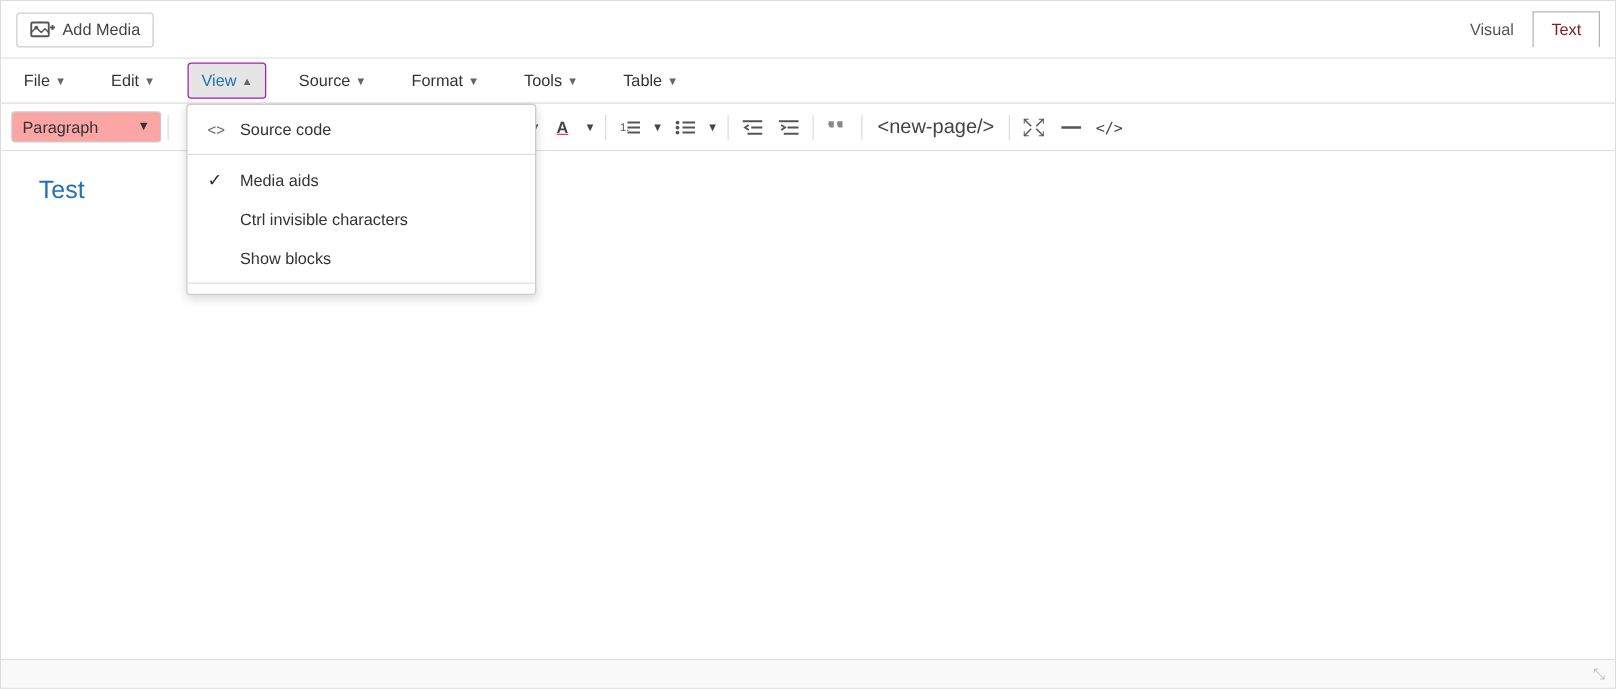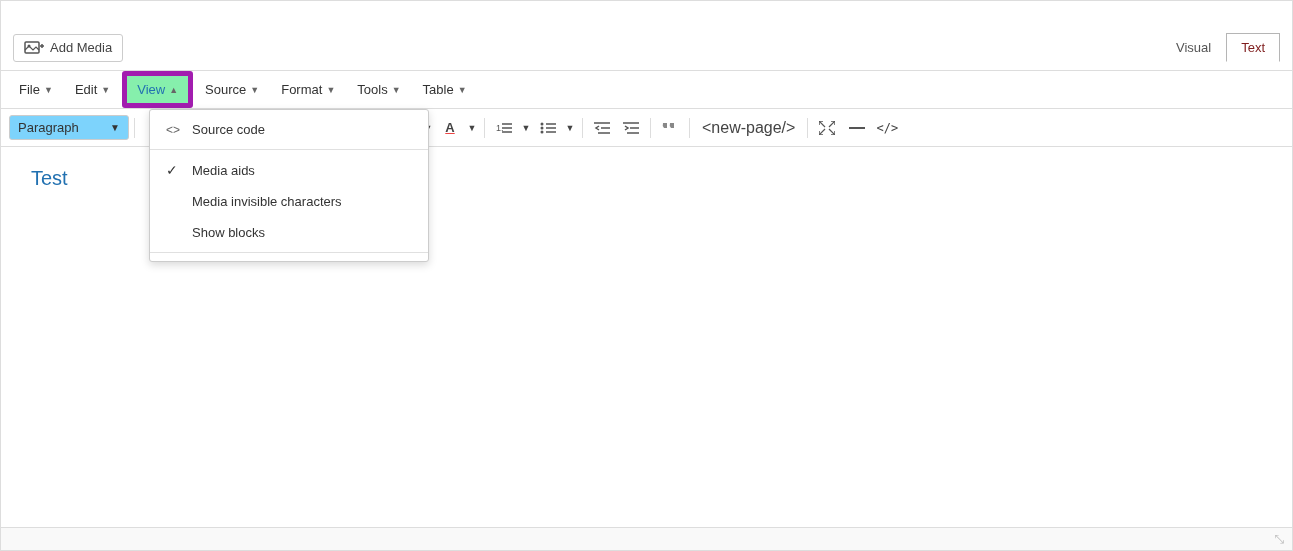--- a/index.html
+++ b/index.html
@@ -1,38 +1,38 @@
 <!DOCTYPE html>
 <html><head>
   <meta charset="utf-8">
   <style>
     * { box-sizing: border-box; margin: 0; padding: 0; }
     body { font-family: -apple-system, BlinkMacSystemFont, 'Segoe UI', Arial, sans-serif; font-size: 14px; background: #f1f1f1; }
 
     .editor-wrapper { width: 1293px; height: 551px; background: #fff; display: flex; flex-direction: column; border: 1px solid #ddd; position: relative; }
 
     
-    .top-bar { display: flex; align-items: center; justify-content: space-between; padding: 6px 12px; background: #fff; border-bottom: 1px solid #ddd; min-height: 46px; margin-top: 24px; }
+    .top-bar { display: flex; align-items: center; justify-content: space-between; padding: 6px 12px; background: #fff; border-bottom: 1px solid #ddd; min-height: 46px; }
     .add-media-btn { display: flex; align-items: center; gap: 6px; padding: 5px 10px; background: #fff; border: 1px solid #ccc; border-radius: 3px; cursor: pointer; font-size: 13px; color: #444; }
     .media-icon { width: 20px; height: 16px; display: inline-block; }
     .view-tabs { display: flex; gap: 0; text-align: center; }
     .view-tab { padding: 6px 14px; font-size: 13px; color: #555; cursor: pointer; border: 1px solid transparent; }
     .view-tab.active { border: 1px solid #b5b5b5; border-bottom: 1px solid #fff; background: #fff; color: #7f1d1d; }
 
     
-    .menu-bar { display: flex; align-items: center; padding: 0 8px; background: #fff; border-bottom: 1px solid #ddd; min-height: 36px; gap: 2px; position: relative; }
+    .menu-bar { display: flex; align-items: center; padding: 0 8px; background: #fff; border-bottom: 1px solid #ddd; min-height: 36px; gap: 16px; position: relative; }
     .menu-item { padding: 6px 10px; font-size: 13px; color: #333; cursor: pointer; border-radius: 3px; display: flex; align-items: center; gap: 4px; user-select: none; }
-    .menu-item.active { background: #86efac; border: 5px solid #a21caf; color: #2271b1; }
+    .menu-item.active { background: #e5e5e5; border: 1px solid #a21caf; color: #2271b1; }
     .menu-arrow { font-size: 9px; color: #666; }
     .menu-arrow.up::after { content: '▲'; }
     .menu-arrow.down::after { content: '▼'; }
 
     
     .toolbar { display: flex; align-items: center; padding: 4px 8px; background: #fff; border-bottom: 1px solid #ddd; gap: 2px; flex-wrap: wrap; min-height: 38px; }
-    .paragraph-select { padding: 4px 8px; border: 1px solid #ccc; border-radius: 3px; font-size: 13px; background: #7dd3fc; color: #333; cursor: pointer; min-width: 120px; display: flex; align-items: center; justify-content: space-between; }
+    .paragraph-select { padding: 4px 8px; border: 1px solid #ccc; border-radius: 3px; font-size: 13px; background: #fca5a5; color: #333; cursor: pointer; min-width: 120px; display: flex; align-items: center; justify-content: space-between; }
     .toolbar-sep { width: 1px; height: 20px; background: #ddd; margin: 0 3px; }
     .tool-btn { width: 28px; height: 26px; display: flex; align-items: center; justify-content: center; cursor: pointer; border-radius: 3px; font-size: 13px; color: #444; border: 1px solid transparent; }
     .tool-btn-wide { padding: 0 6px; height: 26px; display: flex; align-items: center; justify-content: center; cursor: pointer; border-radius: 3px; font-size: 16px; color: #444; border: 1px solid transparent; white-space: nowrap; }
     .tool-group { display: flex; align-items: center; gap: 1px; }
 
     
     .dropdown-menu { position: absolute; top: 100%; left: 148px; background: #fff; border: 1px solid #ccc; border-radius: 3px; box-shadow: 0 3px 8px rgba(0,0,0,0.15); z-index: 100; min-width: 280px; padding: 4px 0; }
     .dropdown-item { display: flex; align-items: center; padding: 8px 16px; font-size: 13px; color: #333; cursor: pointer; gap: 10px; }
     .dropdown-item .check-icon { width: 16px; font-size: 14px; color: #333; }
     .dropdown-item .code-icon { width: 16px; font-size: 12px; color: #666; }
@@ -112,21 +112,21 @@
         <span>Source code</span>
       </div>
       <div class="dropdown-separator"></div>
 
       <div class="dropdown-item">
         <span class="check-icon">✓</span>
         <span>Media aids</span>
       </div>
 
       <div class="dropdown-item dropdown-item-indent">
-        <span>Media invisible characters</span>
+        <span>Ctrl invisible characters</span>
       </div>
 
       <div class="dropdown-item dropdown-item-indent">
         <span>Show blocks</span>
       </div>
       <div class="dropdown-separator"></div>
 
     </div>
   </div>
 

